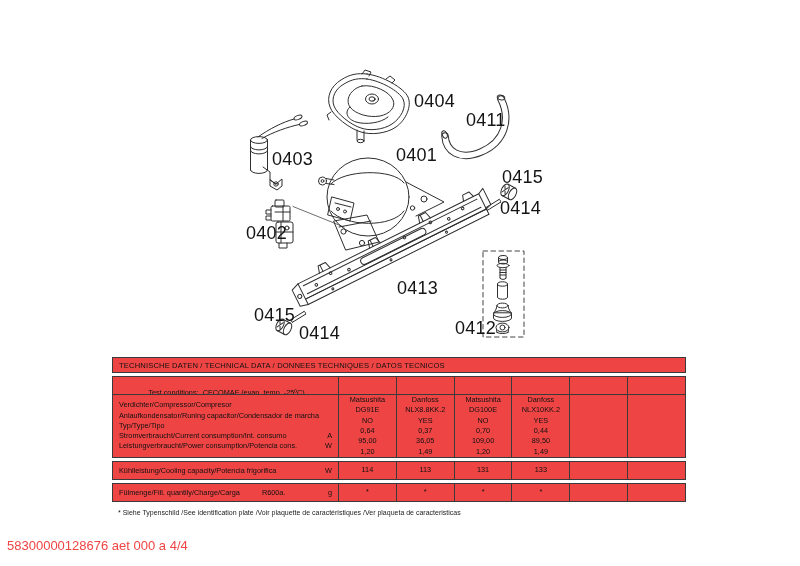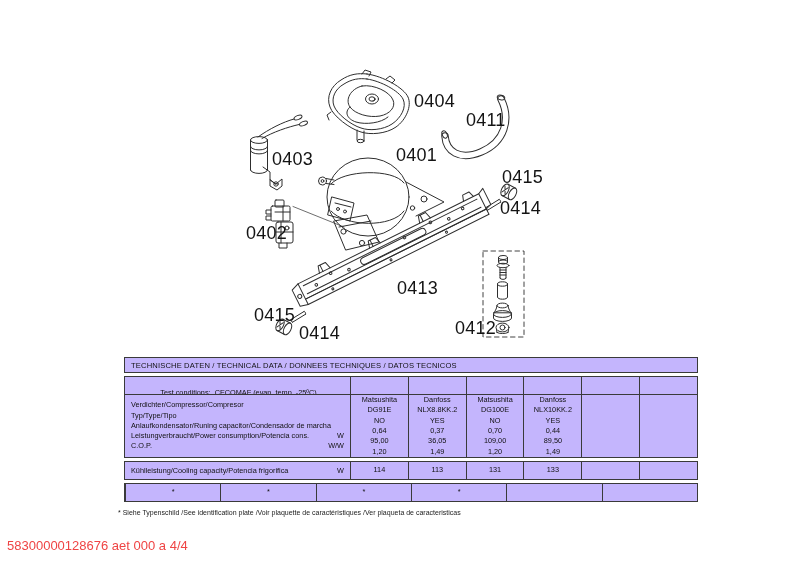--- a/index.html
+++ b/index.html
@@ -6,21 +6,21 @@
   html,body{background:#ffffff}
   body{width:800px;height:566px;position:relative;overflow:hidden;
        font-family:"Liberation Sans",sans-serif;color:#161616}
 
   .diagram{position:absolute;left:0;top:0;width:800px;height:566px}
 
   .plabel{position:absolute;font-size:18px;letter-spacing:.2px;color:#141414;white-space:nowrap}
 
   
   .tables{position:absolute;left:112px;top:357px;width:574px;font-size:7.3px;color:#111}
-  .tblock{position:absolute;left:12px;width:574px;border:1px solid #3a3a3a;display:flex;background:#c4b5fd}
+  .tblock{position:absolute;left:0;width:574px;border:1px solid #3a3a3a;display:flex;background:#ef4444}
   .t-title{top:0;height:16px;align-items:center;padding-left:6px;font-size:7.6px;letter-spacing:.15px}
   .t-test{top:19px;height:33px}
   .t-main{top:37px;height:64px}
   .t-cool{top:104px;height:19px}
   .t-fill{top:126px;height:19px}
 
   .lcol{width:225px;display:flex;flex-direction:column;justify-content:center;
         padding:0 4px 0 6px;overflow:hidden}
   .lcol.single{flex-direction:row;align-items:center}
   .dcol{flex:1 1 0;border-left:1px solid #3a3a3a;display:flex;flex-direction:column;
@@ -209,34 +209,34 @@
     <div class="dcol"></div>
   </div>
 
   <div class="tblock t-main">
     <div class="lcol">
       <div class="lrow">
           <span>Verdichter/Compressor/Compresor</span>
           <span class="unit"></span>
         </div>
       <div class="lrow">
+          <span>Anlaufkondensator/Runing capacitor/Condensador de marcha</span>
+          <span class="unit"></span>
+        </div>
+      <div class="lrow">
           <span>Typ/Type/Tipo</span>
           <span class="unit"></span>
         </div>
       <div class="lrow">
-          <span>Anlaufkondensator/Runing capacitor/Condensador de marcha</span>
-          <span class="unit"></span>
+          <span>Stromverbraucht/Current consumption/Int. consumo</span>
+          <span class="unit">A</span>
         </div>
       <div class="lrow">
           <span>Leistungverbraucht/Power consumption/Potencia cons.</span>
           <span class="unit">W</span>
-        </div>
-      <div class="lrow">
-          <span>C.O.P.</span>
-          <span class="unit">W/W</span>
         </div>
     </div>
     <div class="dcol">
       <div class="drow">Matsushita</div>
       <div class="drow">DG91E</div>
       <div class="drow">NO</div>
       <div class="drow">0,64</div>
       <div class="drow">95,00</div>
       <div class="drow">1,20</div>
     </div>
@@ -301,20 +301,25 @@
       </div>
     <div class="dcol">
         <div class="drow"></div>
       </div>
     <div class="dcol">
         <div class="drow"></div>
       </div>
   </div>
 
   <div class="tblock t-fill">
+    <div class="lcol single">
+      <span>Fülmenge/Fill. quantily/Charge/Carga</span>
+      <span class="r600">R600a.</span>
+      <span class="pushright">g</span>
+    </div>
     <div class="dcol">
         <div class="drow">*</div>
       </div>
     <div class="dcol">
         <div class="drow">*</div>
       </div>
     <div class="dcol">
         <div class="drow">*</div>
       </div>
     <div class="dcol">

